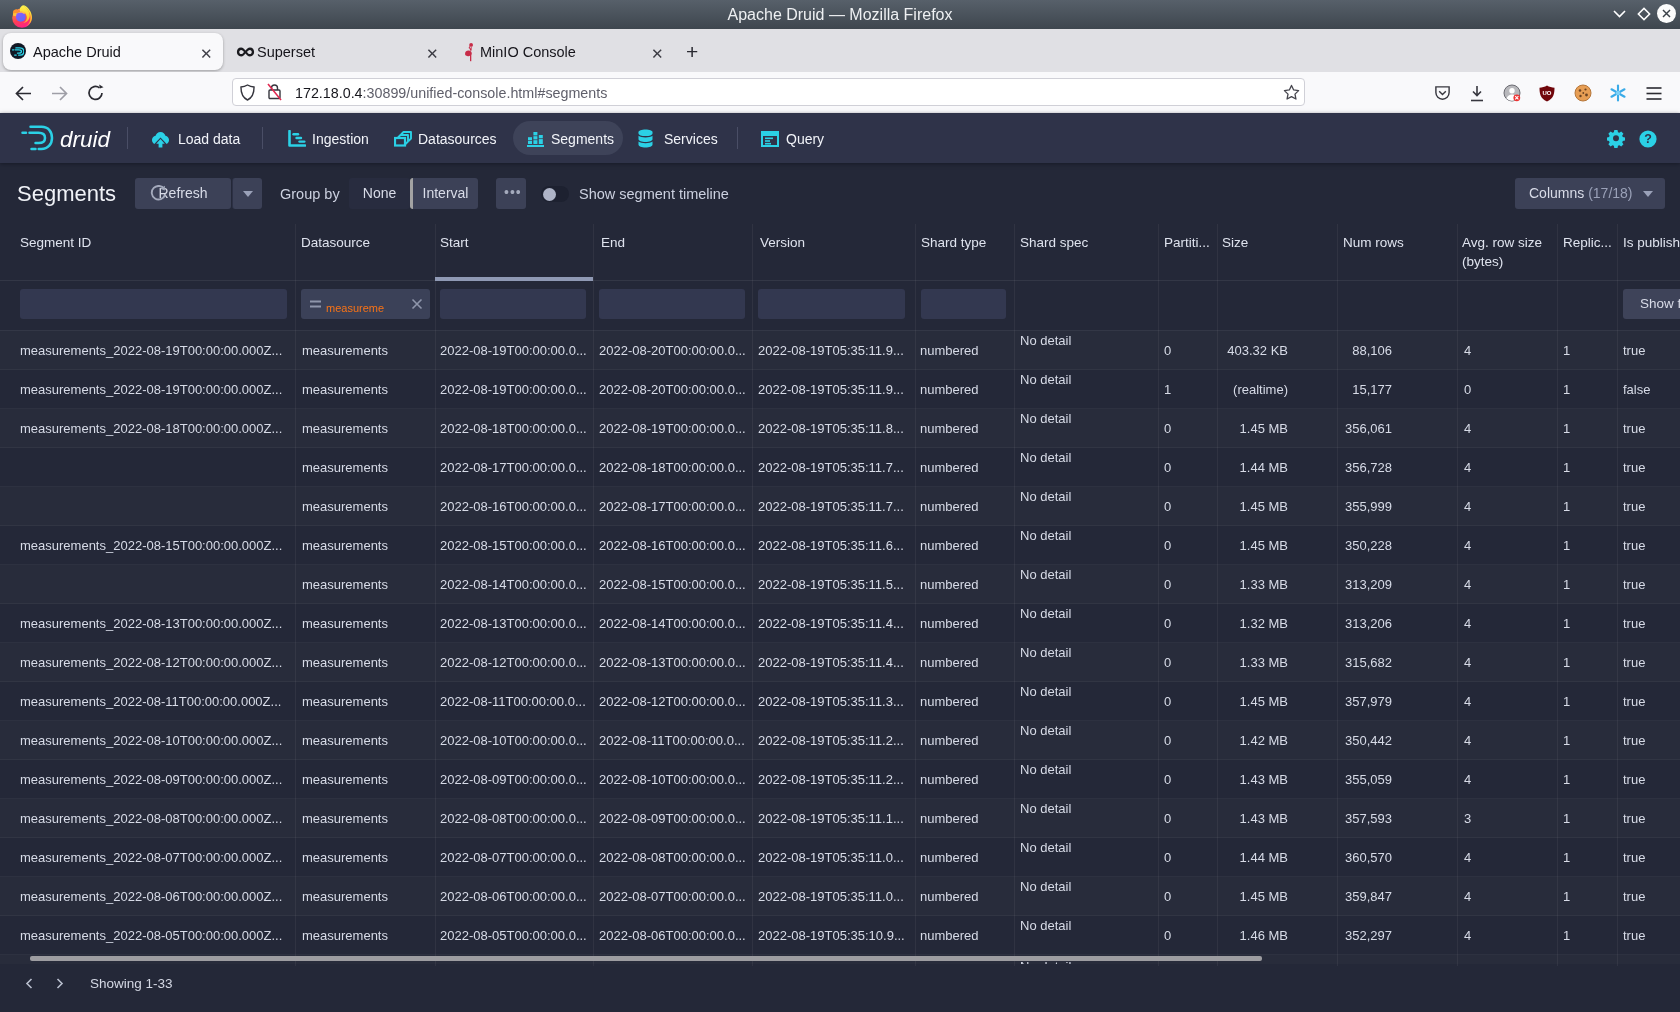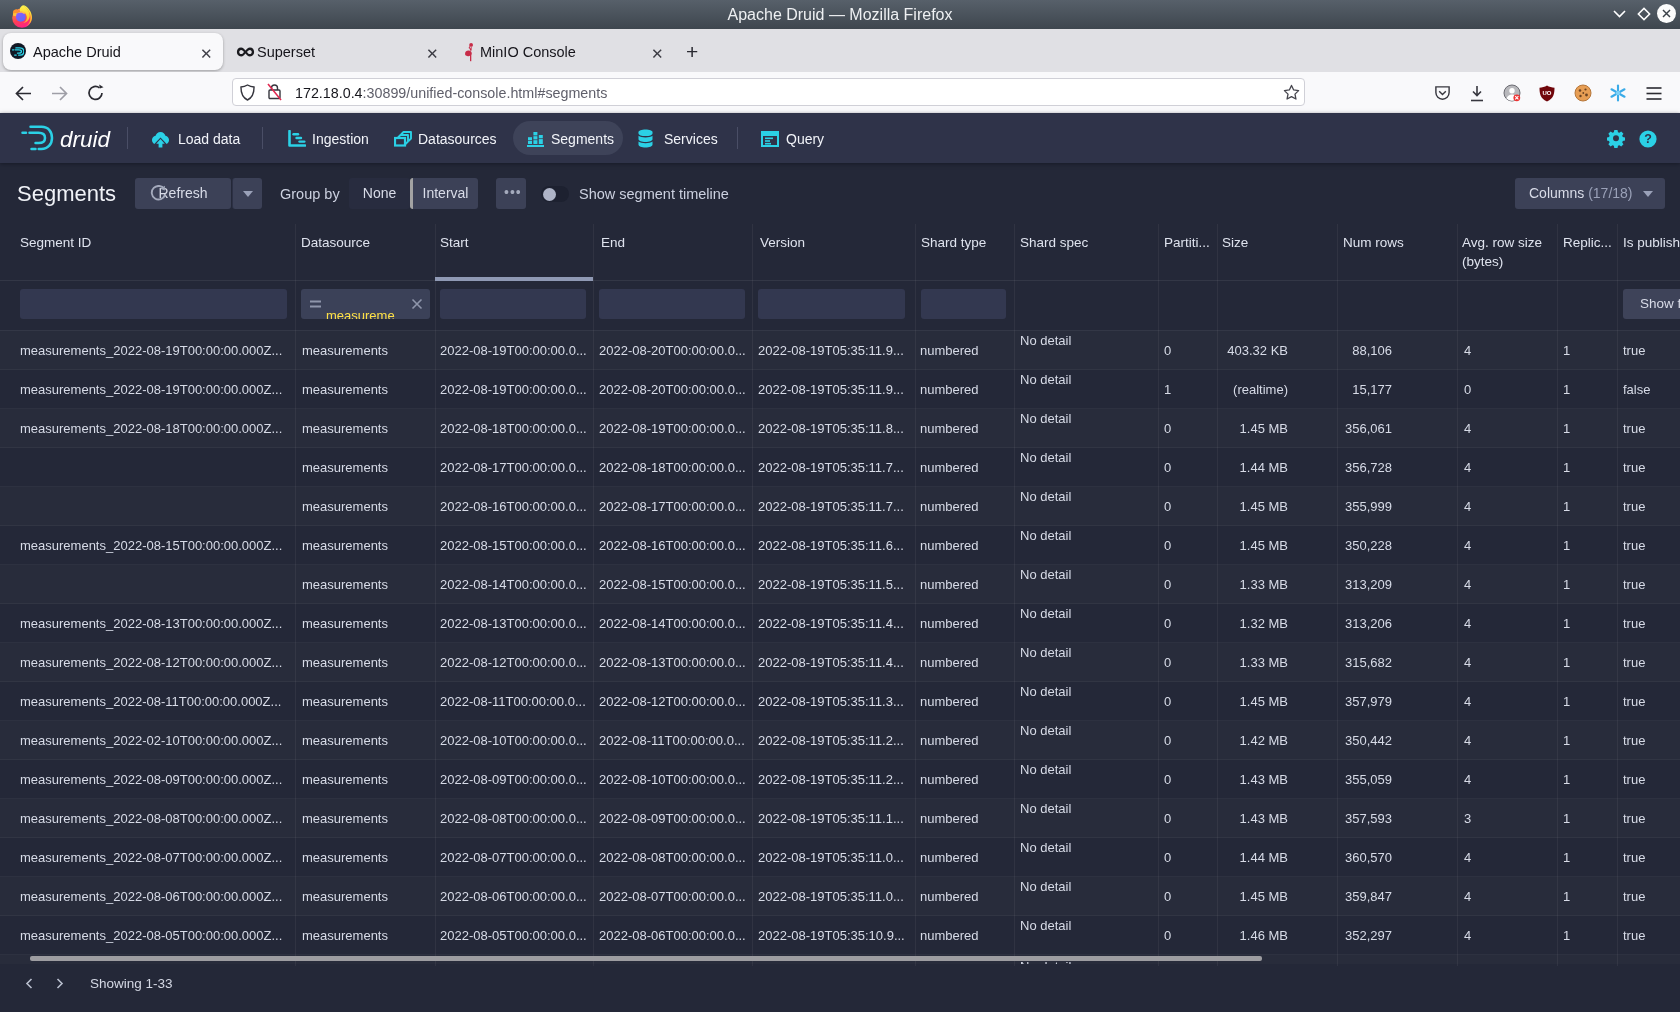--- a/index.html
+++ b/index.html
@@ -345,21 +345,21 @@
   <div class="sortline"></div>
 
 <div class="finput" style="left:20px;width:267px"></div>
 <div class="finput" style="left:301px;width:129px;background:#3b4158;overflow:hidden">
   <svg style="position:absolute;left:9px;top:11px" width="11" height="8" viewBox="0 0 11 8">
         <g stroke="#8f96ab" stroke-width="2">
           <path d="M0 1.5 H11"></path>
           <path d="M0 6.5 H11"></path>
         </g>
       </svg>
-  <div style="position:absolute;left:25px;top:19px;width:74px;overflow:hidden;color:#fde047;font-size:13px;line-height:16px">measureme</div>
+  <div style="position:absolute;left:25px;top:11px;width:74px;overflow:hidden;color:#f97316;font-size:11px;line-height:16px">measureme</div>
   <svg style="position:absolute;right:7px;top:9px" width="12" height="12" viewBox="0 0 12 12">
         <path d="M1.5 1.5 L10.5 10.5 M10.5 1.5 L1.5 10.5" stroke="#8f96ab" stroke-width="1.6"></path>
       </svg>
 </div>
 <div class="finput" style="left:440px;width:146px"></div>
 <div class="finput" style="left:599px;width:146px"></div>
 <div class="finput" style="left:758px;width:147px"></div>
 <div class="finput" style="left:921px;width:85px"></div>
 <div class="finput" style="left:1623px;width:140px;background:#3e4359">
   <div style="position:absolute;left:17px;top:7px;color:#d9dce8;font-size:13.5px">Show fully</div>
@@ -517,21 +517,21 @@
 <div class="cell celltop" style="left:1020px;width:130px">No detail</div>
 <div class="cell" style="left:1164px;width:50px">0</div>
 <div class="cell num" style="left:1222px;width:66px">1.45 MB</div>
 <div class="cell num" style="left:1343px;width:49px">357,979</div>
 <div class="cell" style="left:1464px;width:80px">4</div>
 <div class="cell" style="left:1563px;width:50px">1</div>
 <div class="cell" style="left:1623px;width:60px">true</div>
 </div>
 <div class="rowline" style="top:389px"></div>
 <div class="row odd" style="top:390px">
-<div class="cell" style="left:20px;width:268px">measurements_2022-02-10T00:00:00.000Z...</div>
+<div class="cell" style="left:20px;width:268px">measurements_2022-08-10T00:00:00.000Z...</div>
 <div class="cell" style="left:302px;width:125px">measurements</div>
 <div class="cell" style="left:440px;width:147px">2022-08-10T00:00:00.0...</div>
 <div class="cell" style="left:599px;width:147px">2022-08-11T00:00:00.0...</div>
 <div class="cell" style="left:758px;width:152px">2022-08-19T05:35:11.2...</div>
 <div class="cell" style="left:920px;width:90px">numbered</div>
 <div class="cell celltop" style="left:1020px;width:130px">No detail</div>
 <div class="cell" style="left:1164px;width:50px">0</div>
 <div class="cell num" style="left:1222px;width:66px">1.42 MB</div>
 <div class="cell num" style="left:1343px;width:49px">350,442</div>
 <div class="cell" style="left:1464px;width:80px">4</div>

